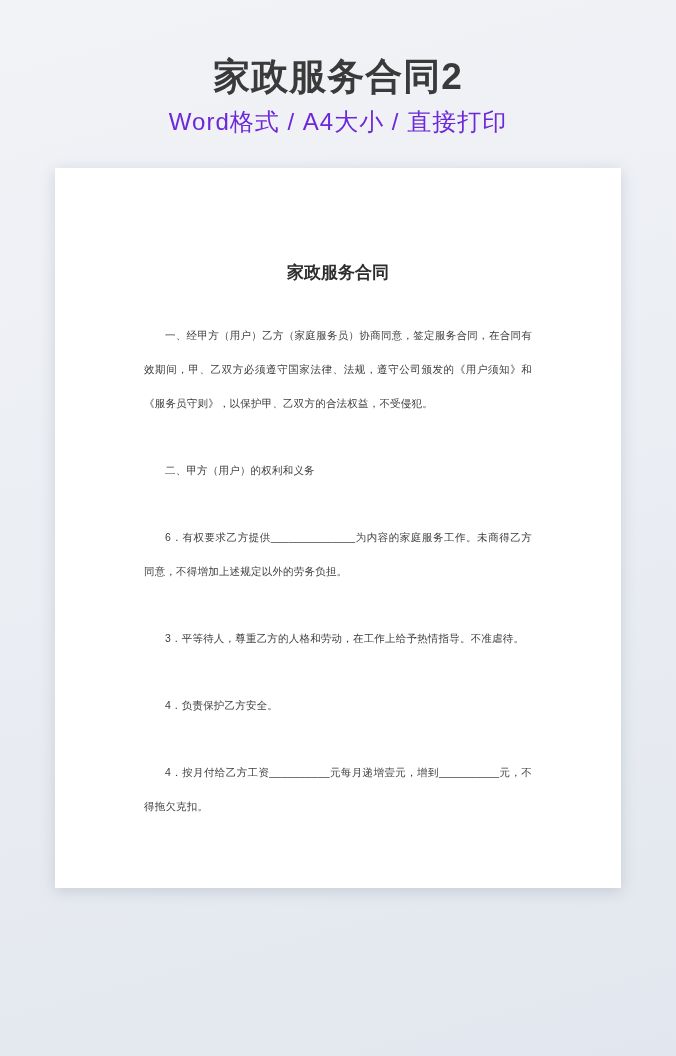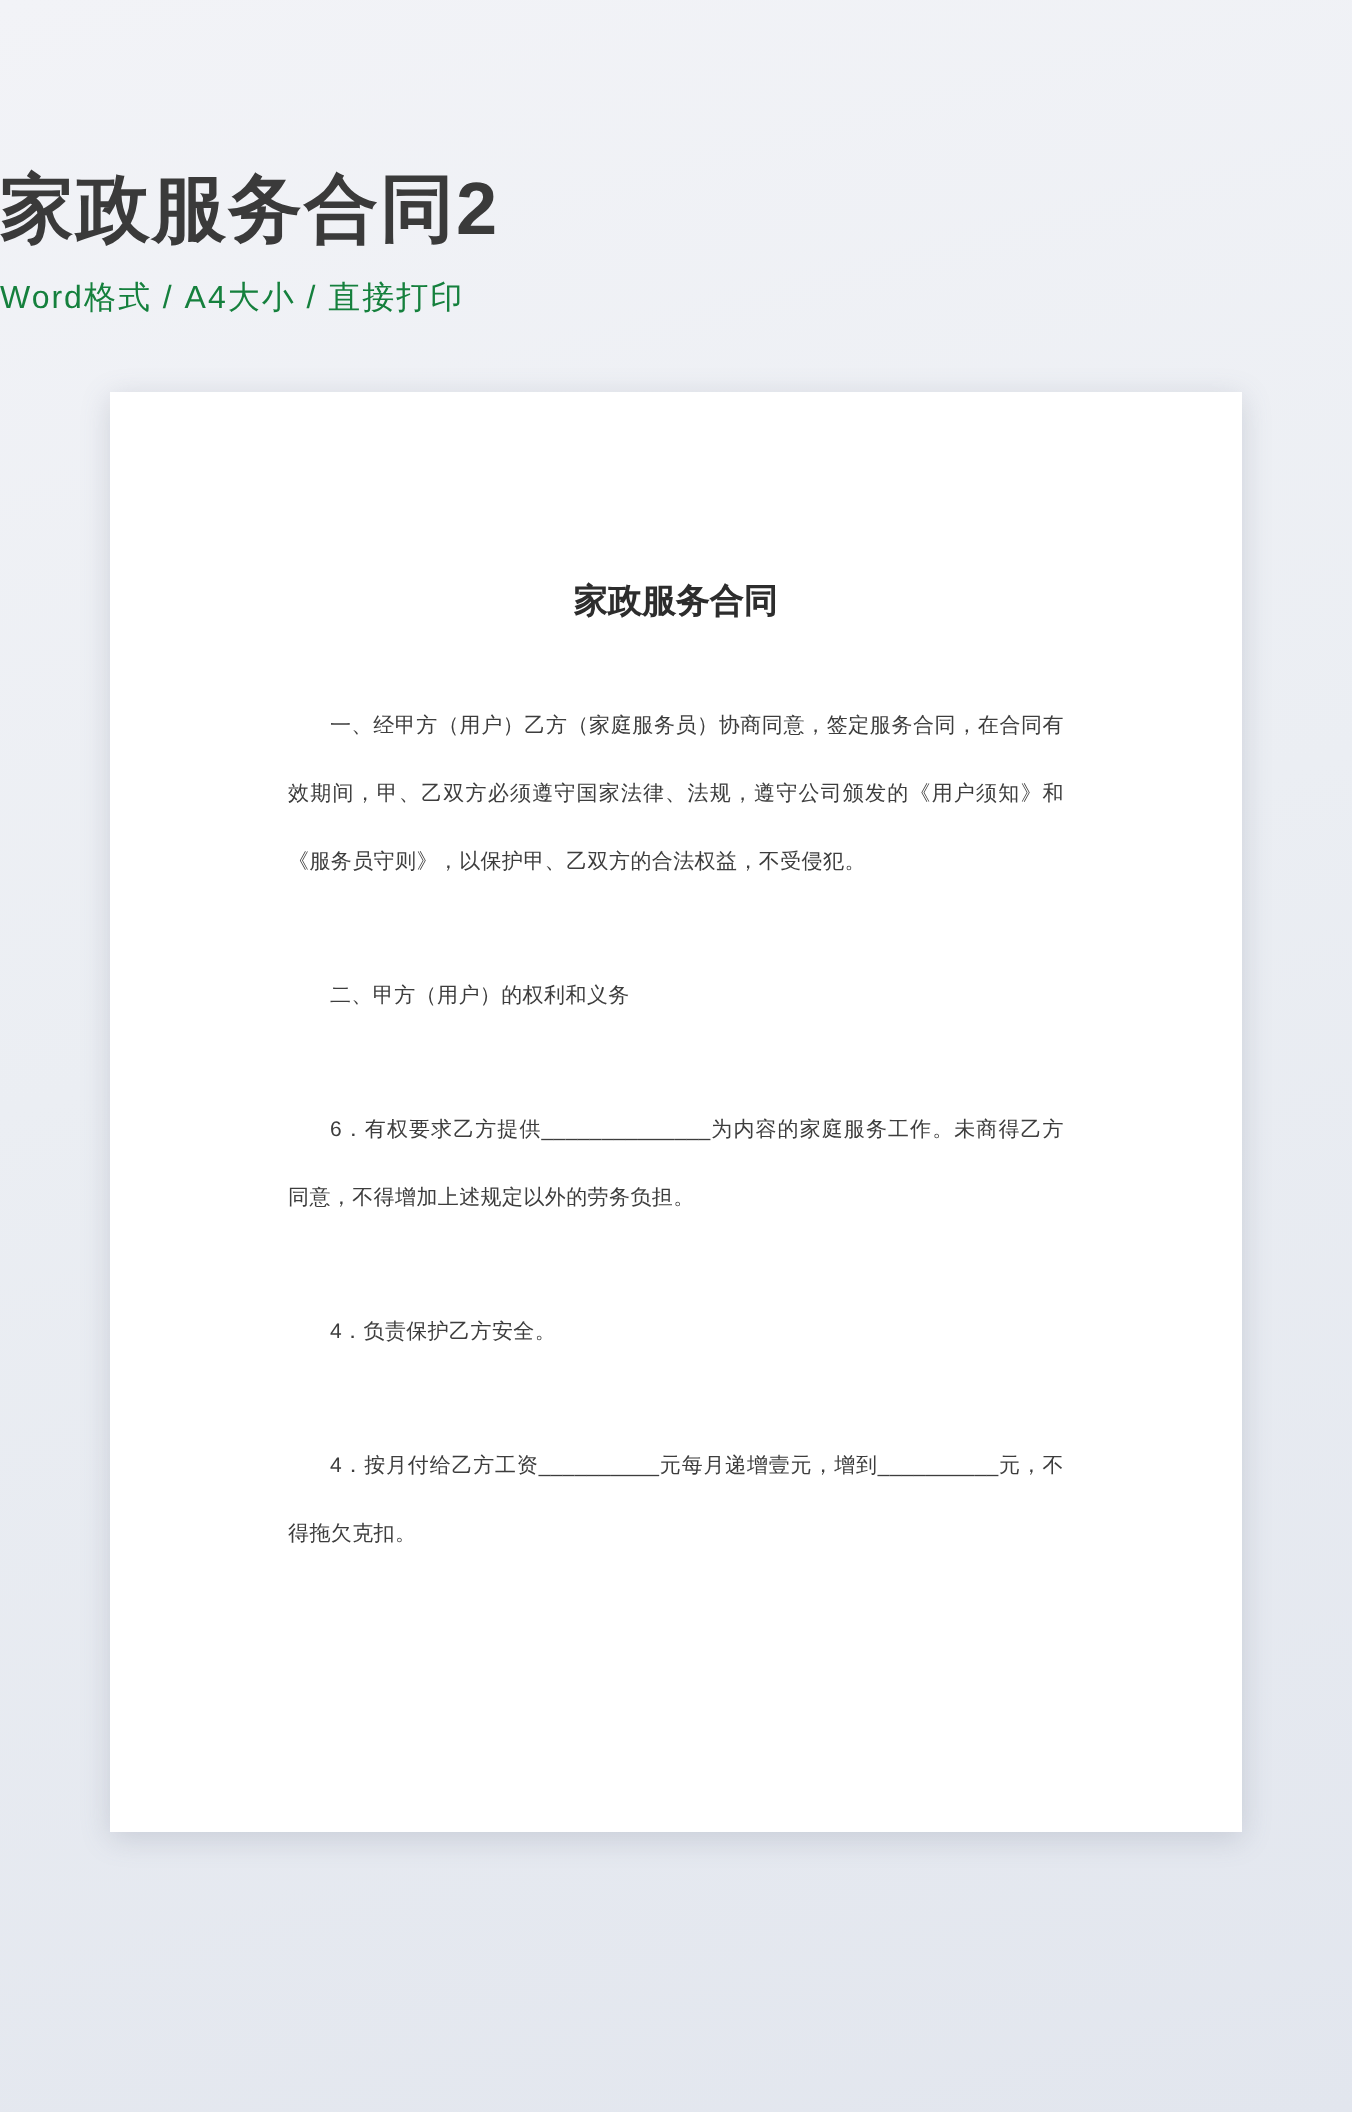--- a/index.html
+++ b/index.html
@@ -12,37 +12,37 @@
     overflow: hidden;
     font-family: "Liberation Sans", sans-serif;
     background: linear-gradient(165deg, #f2f3f7 0%, #ebeef3 45%, #e2e6ee 100%);
   }
   .page {
     width: 676px;
     height: 1056px;
     position: relative;
   }
   .header {
-    padding-top: 84px;
-    text-align: left;
+    padding-top: 56px;
+    text-align: center;
   }
   .header-title {
     margin: 0;
     font-size: 37px;
     line-height: 42px;
     font-weight: 800;
     color: #3a3a3a;
     letter-spacing: 1px;
   }
   .header-subtitle {
     margin: 12px 0 0 0;
-    font-size: 16px;
+    font-size: 24px;
     line-height: 24px;
     font-weight: 400;
-    color: #15803d;
+    color: #6d28d9;
     letter-spacing: 1px;
   }
   .doc-card {
     width: 566px;
     height: 720px;
     margin: 34px auto 0 auto;
     background: #ffffff;
     box-shadow: 0 3px 14px rgba(90, 100, 125, 0.22);
     box-sizing: border-box;
     padding: 0 89px;
@@ -74,16 +74,17 @@
   <div class="header">
     <h1 class="header-title">家政服务合同2</h1>
     <p class="header-subtitle">Word格式 / A4大小 / 直接打印</p>
   </div>
 
   <div class="doc-card">
     <div class="doc-title">家政服务合同</div>
     <p class="doc-para">一、经甲方（用户）乙方（家庭服务员）协商同意，签定服务合同，在合同有效期间，甲、乙双方必须遵守国家法律、法规，遵守公司颁发的《用户须知》和《服务员守则》，以保护甲、乙双方的合法权益，不受侵犯。</p>
     <p class="doc-para">二、甲方（用户）的权利和义务</p>
     <p class="doc-para">6．有权要求乙方提供______________为内容的家庭服务工作。未商得乙方同意，不得增加上述规定以外的劳务负担。</p>
+    <p class="doc-para">3．平等待人，尊重乙方的人格和劳动，在工作上给予热情指导。不准虐待。</p>
     <p class="doc-para">4．负责保护乙方安全。</p>
     <p class="doc-para">4．按月付给乙方工资__________元每月递增壹元，增到__________元，不得拖欠克扣。</p>
   </div>
 </div>
 
 </body></html>

